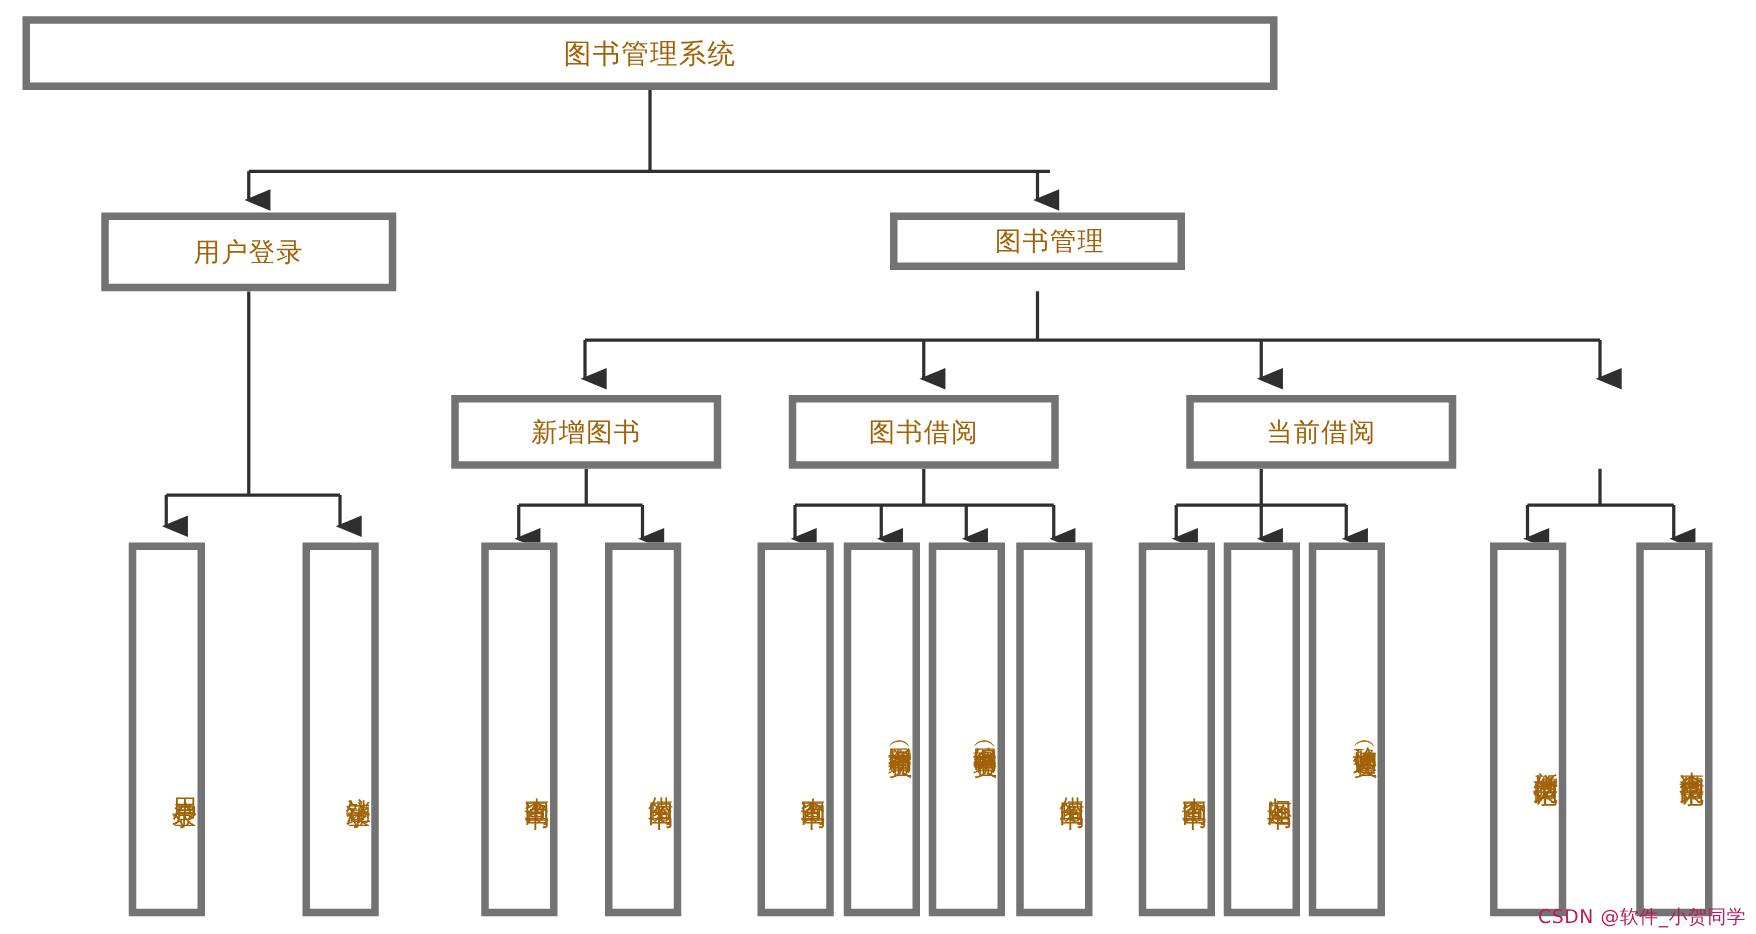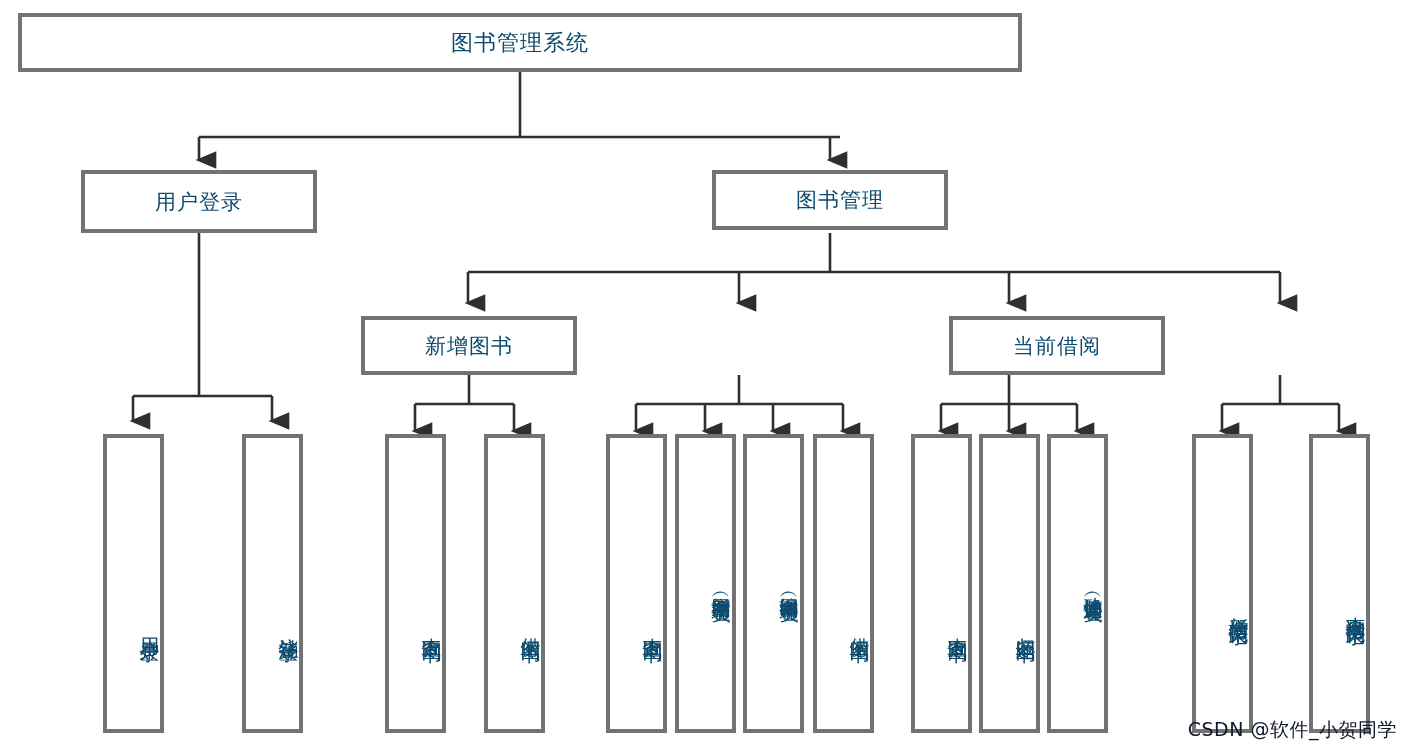--- a/index.html
+++ b/index.html
@@ -6,23 +6,23 @@
   html,body{margin:0;padding:0;background:#ffffff;}
   body{
     font-family:"DejaVu Sans","Liberation Sans",sans-serif;
     width:1405px;height:747px;position:relative;overflow:hidden;
   }
   #diagram{position:absolute;left:0;top:0;width:1405px;height:747px;}
   .node{
     position:absolute;
     box-sizing:border-box;
     background:#ffffff;
-    border:4px solid #737373;
+    border:6px solid #737373;
     display:flex;align-items:center;justify-content:center;
-    color:#0c4a6e;
+    color:#a16207;
   }
   .node.h{                      
     writing-mode:horizontal-tb;
     font-size:21px;
     letter-spacing:1px;
   }
   .node.root{font-size:22px;}
   .node.v{                      
     writing-mode:vertical-rl;
     text-orientation:upright;
@@ -32,22 +32,22 @@
     padding-top:10px;
     align-items:flex-start;
     justify-content:center;
     white-space:normal;
   }
   .node.v.tall{padding-top:6px;font-size:19px;letter-spacing:1px;}
   svg#links{position:absolute;left:0;top:0;width:1405px;height:747px;pointer-events:none;}
   #watermark{
     position:absolute;
     right:8px;bottom:4px;
-    font-size:19px;
-    color:#0f172a;
+    font-size:15px;
+    color:#be185d;
     letter-spacing:0.5px;
     white-space:nowrap;
   }
 </style>
 </head>
 <body>
 
 <div id="diagram">
 
   <svg id="links" viewBox="0 0 1405 747">
@@ -97,23 +97,24 @@
       <path d="M 1280 375 L 1280 404"></path>
       <path d="M 1222 404 L 1339 404"></path>
       <path d="M 1222 404 L 1222 431" marker-end="url(#arrow)"></path>
       <path d="M 1339 404 L 1339 431" marker-end="url(#arrow)"></path>
     </g>
   </svg>
 
   <div class="node h root" style="left:18px;top:13px;width:1004px;height:59px;">图书管理系统</div>
 
   <div class="node h" style="left:81px;top:170px;width:236px;height:63px;">用户登录</div>
-  <div class="node h" style="left:712px;top:170px;width:236px;height:60px;padding-left:20px;">图书管理</div>
+  <div class="node h" style="left:712px;top:170px;width:236px;height:46px;padding-left:20px;">图书管理</div>
 
   <div class="node h" style="left:361px;top:316px;width:216px;height:59px;">新增图书</div>
+  <div class="node h" style="left:631px;top:316px;width:216px;height:59px;">图书借阅</div>
   <div class="node h" style="left:901px;top:316px;width:216px;height:59px;margin-left:48px;">当前借阅</div>
 
   <div class="node v" style="left:103px;top:434px;width:61px;height:299px;padding-top:84px;">用户登录</div>
   <div class="node v" style="left:242px;top:434px;width:61px;height:299px;padding-top:84px;">注销登录</div>
 
   <div class="node v" style="left:385px;top:434px;width:61px;height:299px;padding-top:84px;">查询图书</div>
   <div class="node v" style="left:484px;top:434px;width:61px;height:299px;padding-top:84px;">借阅图书</div>
 
   <div class="node v" style="left:606px;top:434px;width:61px;height:299px;padding-top:84px;">查询图书</div>
   <div class="node v tall" style="left:675px;top:434px;width:61px;height:299px;">新增图书（管理员）</div>

